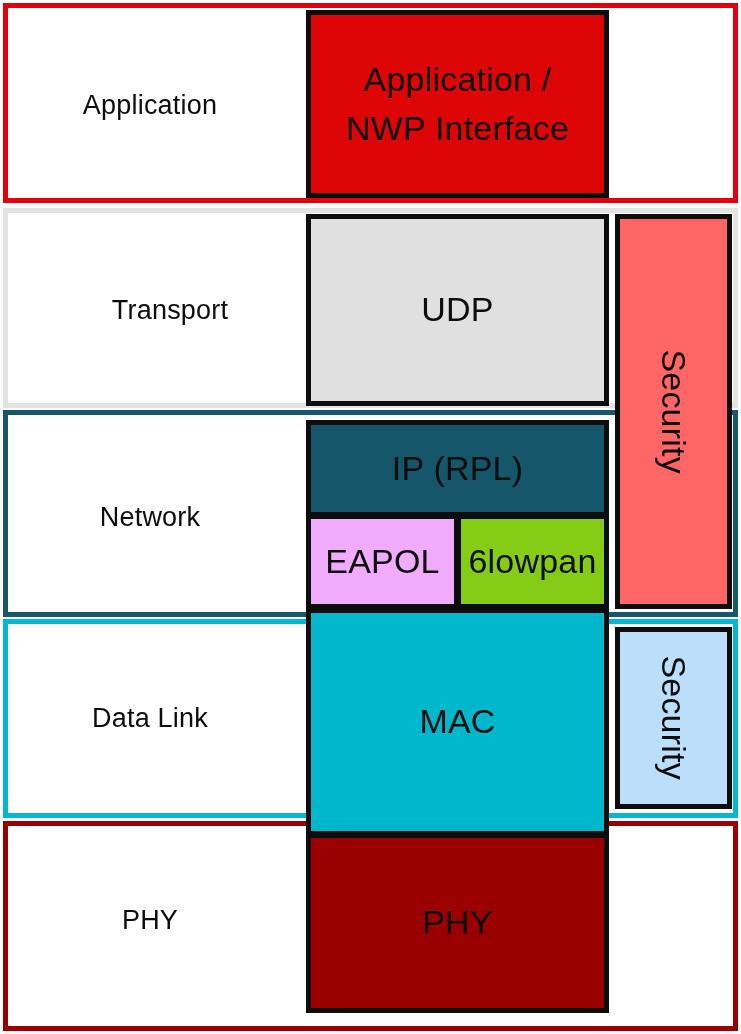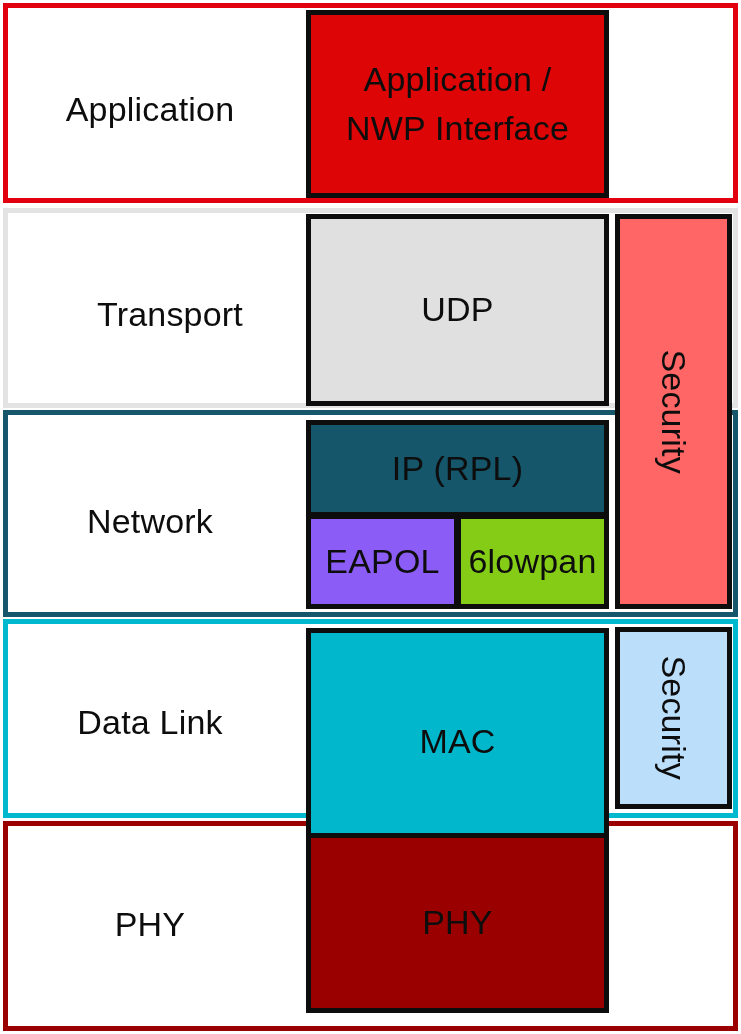--- a/index.html
+++ b/index.html
@@ -25,21 +25,21 @@
   .band-transport   { top: 208px; height: 200px; border: 5px solid #e3e3e3; }
   .band-network     { top: 410px; height: 207px; border: 5px solid #16576b; }
   .band-datalink    { top: 619px; height: 199px; border: 5px solid #00b9ce; }
   .band-phy         { top: 821px; height: 210px; border: 5px solid #9b0000; }
 
   .layer-label {
     position: absolute;
     left: 0;
     width: 300px;
     text-align: center;
-    font-size: 34px;
+    font-size: 27px;
     letter-spacing: 0.2px;
   }
   .ll-application { top: 90px;  }
   .ll-transport   { top: 295px; padding-left: 40px; }
   .ll-network     { top: 502px; }
   .ll-datalink    { top: 703px; }
   .ll-phy         { top: 905px; }
 
   
   .pbox {
@@ -50,23 +50,23 @@
     justify-content: center;
     text-align: center;
     font-size: 34px;
     letter-spacing: 0.2px;
     white-space: pre-line;
     line-height: 1.45;
   }
   .box-app-nwp   { left: 306px; top: 10px;  width: 303px; height: 188px; background: #dd0505; }
   .box-udp       { left: 306px; top: 214px; width: 303px; height: 192px; background: #e0e0e0; }
   .box-ip-rpl    { left: 306px; top: 420px; width: 303px; height: 97px;  background: #15566a; text-align: right; }
-  .box-eapol     { left: 306px; top: 514px; width: 153px; height: 95px;  background: #8b5cf6; }
+  .box-eapol     { left: 306px; top: 514px; width: 153px; height: 95px;  background: #f0abfc; }
   .box-6lowpan   { left: 456px; top: 514px; width: 153px; height: 95px;  background: #84cc16; }
-  .box-mac       { left: 306px; top: 628px; width: 303px; height: 228px; background: #00b7cc; }
+  .box-mac       { left: 306px; top: 608px; width: 303px; height: 228px; background: #00b7cc; }
   .box-phy       { left: 306px; top: 833px; width: 303px; height: 180px; background: #9b0000; }
 
   .box-security-upper {
     left: 615px; top: 214px; width: 117px; height: 395px;
     background: #ff6665;
   }
   .box-security-lower {
     left: 615px; top: 627px; width: 117px; height: 182px;
     background: #bbdefb;
   }

